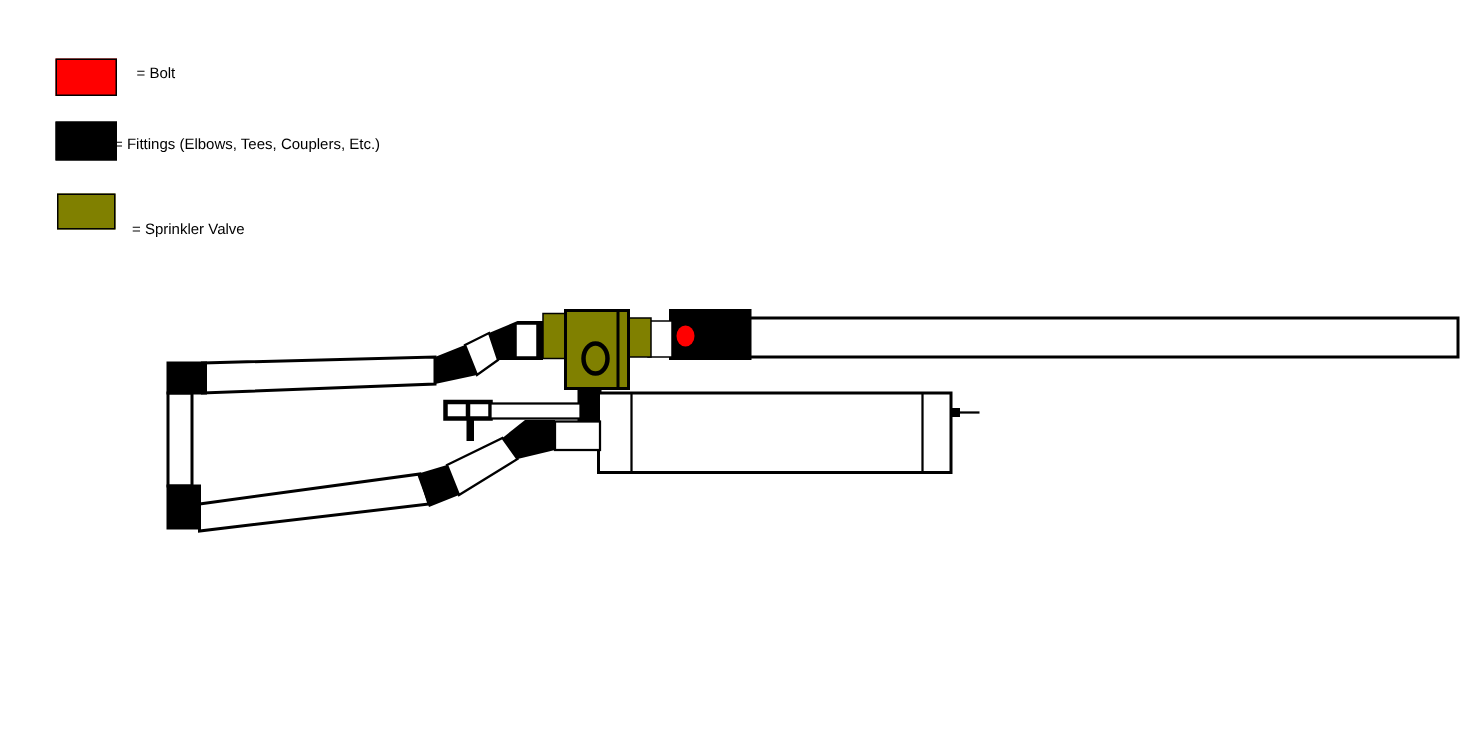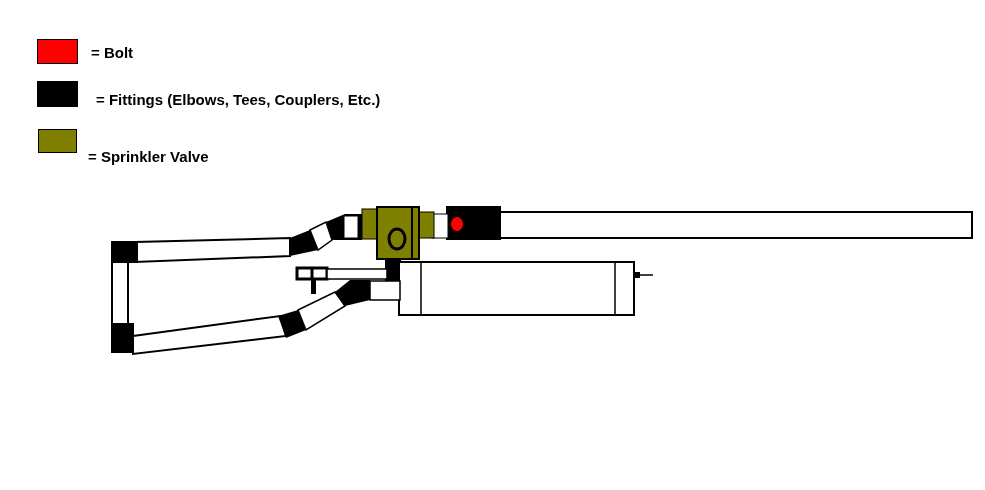--- a/index.html
+++ b/index.html
@@ -1,30 +1,30 @@
 <!DOCTYPE html>
 <html><head>
   <meta charset="utf-8">
   <style>
     html, body { margin: 0; padding: 0; background: #ffffff; }
     body { width: 985px; height: 490px; position: relative; overflow: hidden;
            font-family: "Liberation Sans", sans-serif; }
     .swatch { position: absolute; box-sizing: border-box; border: 1px solid #000; }
-    .legend-label { position: absolute; font-weight: bold; font-size: 15px; color: #000; white-space: nowrap; }
+    .legend-label { position: absolute; font-weight: normal; font-size: 10px; color: #000; white-space: nowrap; }
     svg.diagram { position: absolute; left: 0; top: 0; }
   </style>
 </head>
 <body>
 
 <div>
   <div class="swatch" style="left:37px;top:39px;width:41px;height:25px;background:#ff0000;"></div>
   <div class="legend-label" style="left:91px;top:44px;">= Bolt</div>
 
   <div class="swatch" style="left:37px;top:81px;width:41px;height:26px;background:#000000;"></div>
-  <div class="legend-label" style="left:96px;top:91px;">= Fittings (Elbows, Tees, Couplers, Etc.)</div>
+  <div class="legend-label" style="left:76px;top:91px;">= Fittings (Elbows, Tees, Couplers, Etc.)</div>
 
   <div class="swatch" style="left:38px;top:129px;width:39px;height:24px;background:#808000;"></div>
   <div class="legend-label" style="left:88px;top:136px;margin-top:12px;">= Sprinkler Valve</div>
 </div>
 
 <svg class="diagram" width="985" height="490" viewBox="0 0 985 490">
 
   <rect x="498" y="212" width="474" height="26" fill="#fff" stroke="#000" stroke-width="2"></rect>
 
   <rect x="446" y="206" width="55" height="34" fill="#000"></rect>

